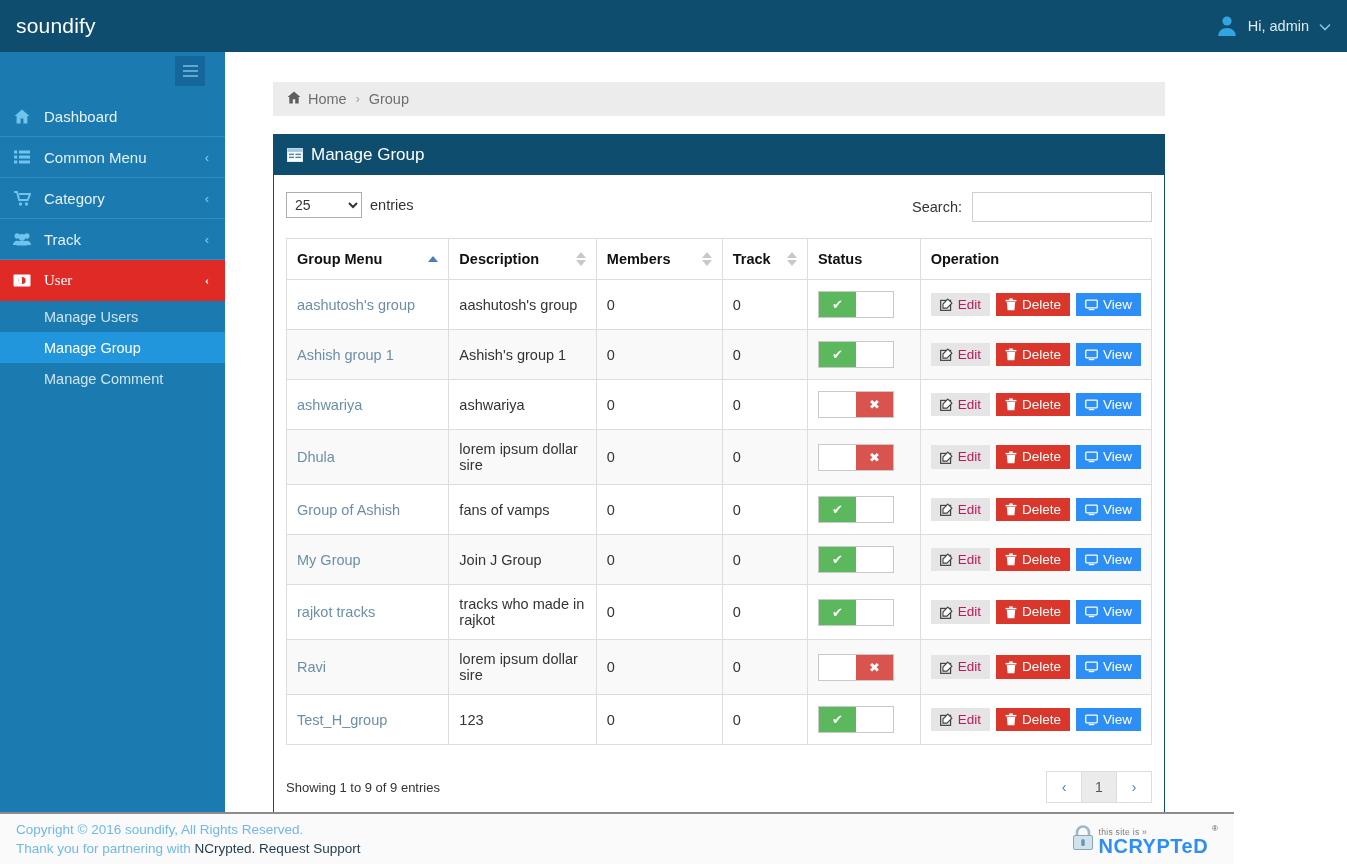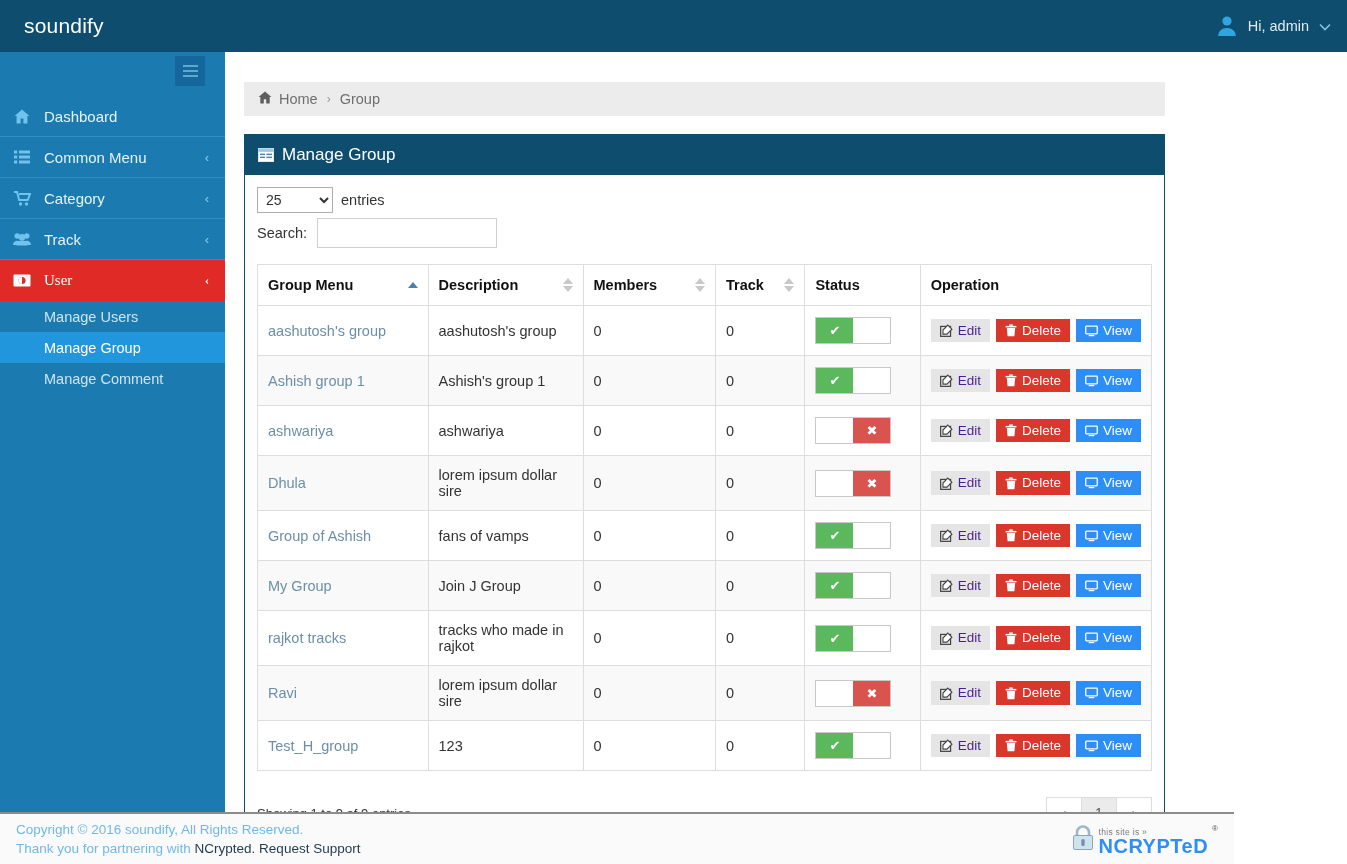--- a/index.html
+++ b/index.html
@@ -12,21 +12,21 @@
   }
   body { position: relative; }
 
   
   #topbar {
     position: absolute; top: 0; left: 0; width: 1347px; height: 52px;
     background: #0e4d6e; display: flex; align-items: center;
     justify-content: space-between;
   }
   #brand {
-    color: #ffffff; font-size: 21px; padding-left: 24px; letter-spacing: .2px;
+    color: #ffffff; font-size: 21px; padding-left: 16px; letter-spacing: .2px;
   }
   #user-area {
     display: flex; align-items: center; gap: 8px; padding-right: 16px;
     color: #dfe9ef; font-size: 14.5px; cursor: pointer;
   }
   .avatar-svg { display: block; }
   .chev-dn { color: #7fc3e6; font-size: 13px; margin-left: 2px; }
 
   
   #sidebar {
@@ -62,42 +62,42 @@
   .nav-item.active-red .nav-caret { color: #fff; font-weight: bold; }
   .sub-item {
     height: 31px; display: flex; align-items: center;
     padding-left: 44px; color: #cde5f2; font-size: 14.5px; cursor: pointer;
   }
   .sub-item.selected { background: #2196dd; color: #ffffff; }
 
   
   #content {
     position: absolute; top: 52px; left: 225px;
-    width: 954px; height: 760px; background: #ffffff;
+    width: 954px; height: 760px; background: #ffffff; padding-left: 29px;
   }
   #breadcrumb {
     margin: 30px 14px 0 19px; height: 34px; background: #ececec;
     display: flex; align-items: center; padding-left: 14px;
     font-size: 14.5px; color: #6f6f6f;
   }
   #breadcrumb .home-ico { color: #5e5e5e; margin-right: 7px; font-size: 13px; }
   #breadcrumb .sep { margin: 0 9px; color: #9a9a9a; font-size: 12px; }
 
   #panel {
     margin: 18px 14px 0 19px; border: 1px solid #0e4d6e; background: #fff;
   }
   #panel-head {
     background: #0e4d6e; color: #fff; height: 40px;
     display: flex; align-items: center; padding-left: 13px;
     font-size: 17px;
   }
   #panel-head .hico { margin-right: 8px; display: flex; align-items: center; }
   #panel-body { padding: 12px 12px 16px 12px; }
 
-  .ctl-row { display: flex; align-items: flex-start; justify-content: space-between; flex-direction: column; }
+  .ctl-row { display: flex; align-items: center; justify-content: space-between; }
   .len-ctl { display: flex; align-items: center; gap: 8px; font-size: 14.5px; color: #333; }
   .len-ctl select {
     width: 76px; height: 26px; font-size: 14px; border: 1px solid #adadad;
     background: #fff; color: #333; padding-left: 4px;
     font-family: "Liberation Sans", sans-serif;
   }
   .search-ctl { display: flex; align-items: center; gap: 10px; font-size: 14.5px; color: #333; padding-top: 5px; }
   .search-ctl input {
     width: 180px; height: 30px; border: 1px solid #cfcfcf; background: #fff;
     font-size: 14px; padding: 0 6px; font-family: "Liberation Sans", sans-serif;
@@ -144,21 +144,21 @@
   .toggle.off .half.blank { background: #fff; order: 0; }
 
   
   .ops { display: flex; gap: 6px; align-items: center; }
   .btn {
     display: inline-flex; align-items: center; gap: 5px;
     font-size: 13.5px; padding: 5px 9px; border: none; cursor: pointer;
     line-height: 1; white-space: nowrap;
     font-family: "Liberation Sans", sans-serif;
   }
-  .btn-edit { background: #e5e5e5; color: #4c1d95; }
+  .btn-edit { background: #e5e5e5; color: #be185d; }
   .btn-delete { background: #d9372b; color: #fff; }
   .btn-view { background: #2d8ef5; color: #fff; }
   .btn svg { display: block; }
 
   .foot-row {
     display: flex; align-items: center; justify-content: space-between;
     margin-top: 26px;
   }
   .info { font-size: 13px; color: #333; }
   .pager { display: flex; }

